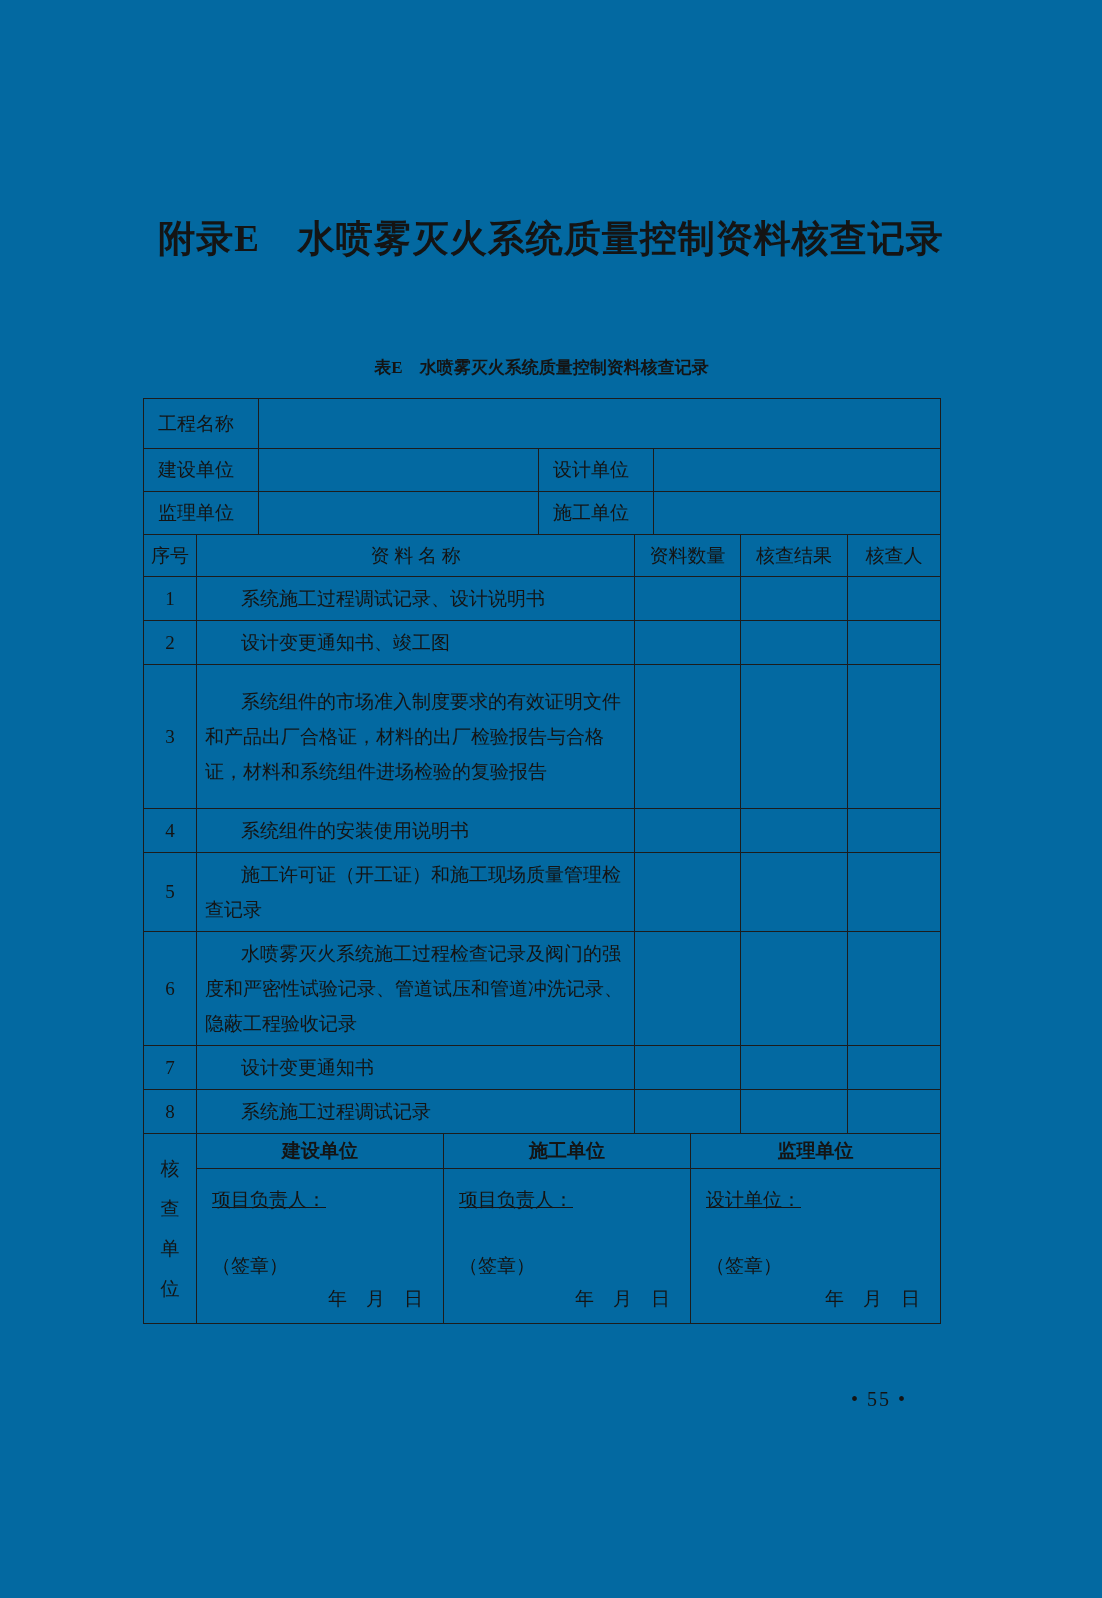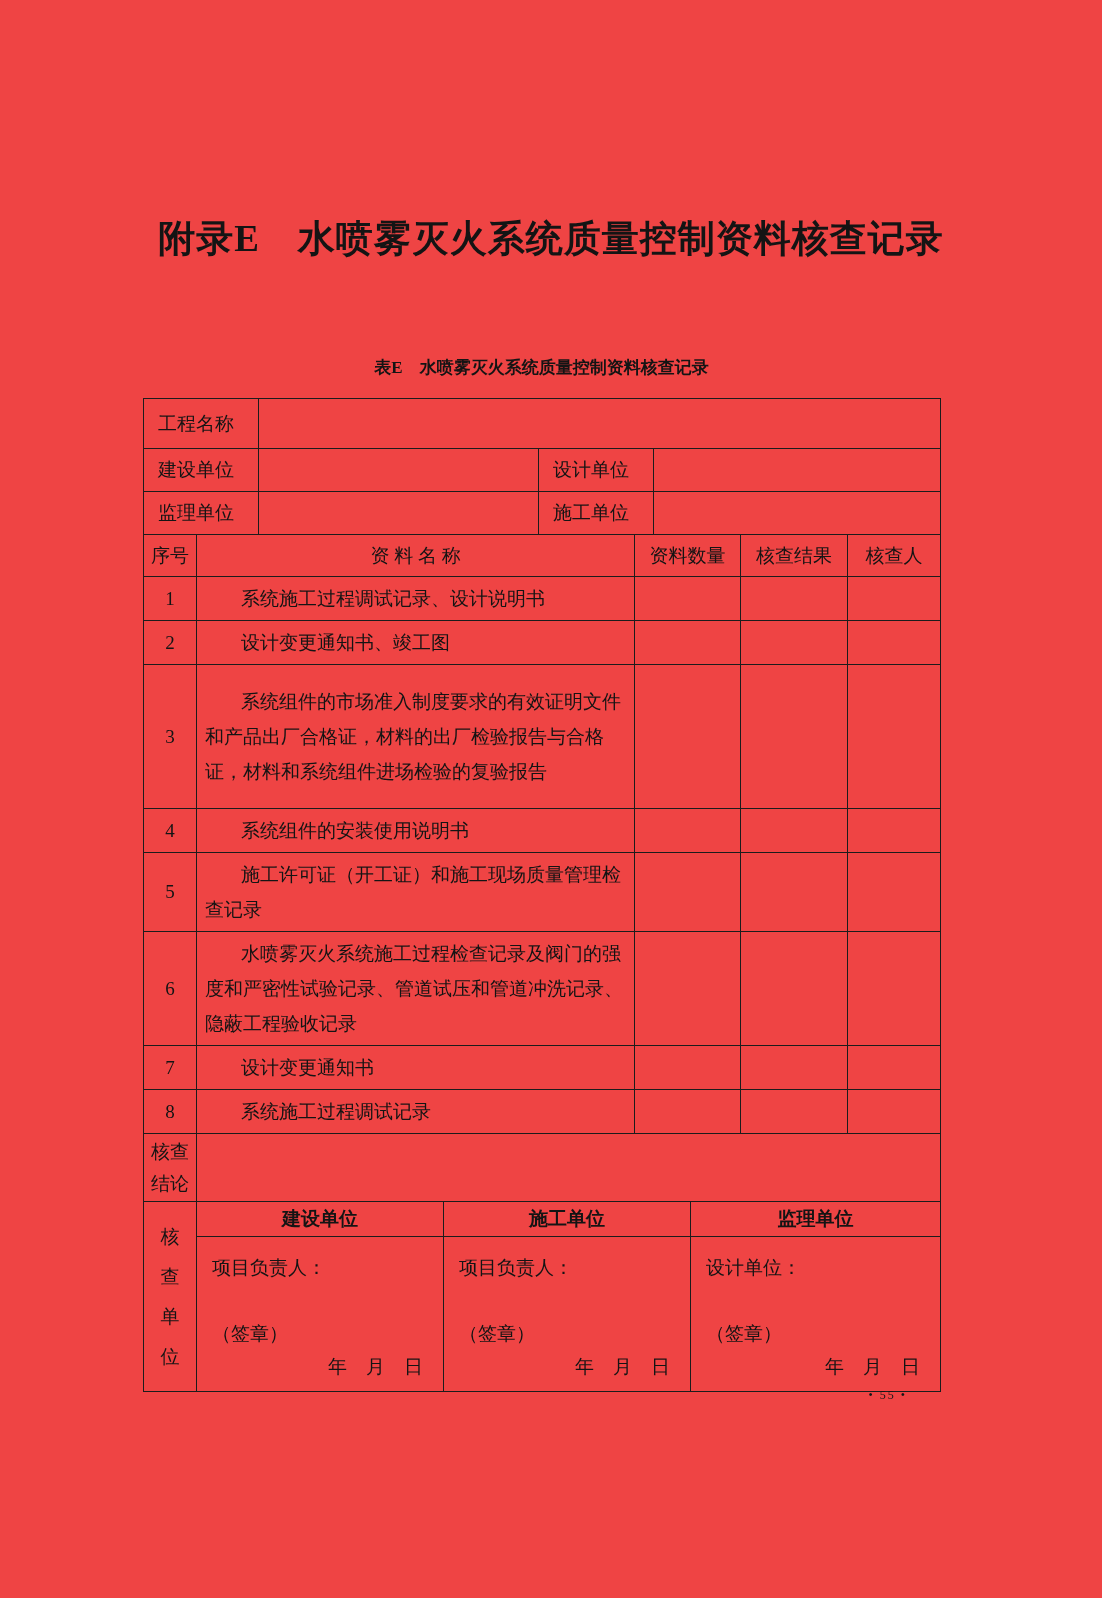--- a/index.html
+++ b/index.html
@@ -1,20 +1,20 @@
 <!DOCTYPE html>
 <html><head>
 <meta charset="utf-8">
 <style>
   * { margin:0; padding:0; box-sizing:border-box; }
   html,body { background:#ffffff; }
   .page {
     position:relative;
     width:1102px; height:1598px;
-    background:#ef4444;
+    background:#0369a1;
     color:#141414;
     font-family:"Liberation Serif","DejaVu Serif",serif;
     overflow:hidden;
   }
   .doc-title {
     position:absolute; top:214px; left:0;
     width:100%;
     text-align:center;
     font-size:37px; font-weight:700;
     letter-spacing:1px;
@@ -50,26 +50,26 @@
   .no-cell { text-align:center; }
   .name-cell { text-align:left; padding:4px 8px; line-height:35px; text-indent:1.9em; }
   .concl-label { text-align:center; }
   .concl-label div { line-height:32px; }
   
   .vlabel { text-align:center; }
   .vlabel div { height:40px; line-height:40px; }
   .sig-head { text-align:center; font-weight:700; }
   .sig-cell { vertical-align:top; }
   .sig-inner { position:relative; height:153px; }
-  .sig-role { position:absolute; top:18px; left:15px; }
+  .sig-role { position:absolute; top:18px; left:15px;text-decoration:underline; }
   .sig-seal { position:absolute; top:84px; left:15px; }
   .sig-date { position:absolute; bottom:10px; right:20px; }
   .page-number {
     position:absolute; top:1388px; right:195px;
-    font-size:12px;
+    font-size:20px;
     letter-spacing:2px;
   }
 </style>
 </head>
 <body>
 
 <div class="page">
 
   <div class="doc-title">附录E　水喷雾灭火系统质量控制资料核查记录</div>
 
@@ -171,27 +171,20 @@
         <td></td>
       </tr>
       <tr style="height:43px;">
         <td class="no-cell">8</td>
         <td class="name-cell">系统施工过程调试记录</td>
         <td></td>
         <td></td>
         <td></td>
       </tr>
 
-      <tr style="height:68px;">
-        <td class="concl-label">
-          <div>核查</div>
-          <div>结论</div>
-        </td>
-        <td colspan="4"></td>
-      </tr>
     </tbody>
       </table>
 
     <table>
       <colgroup>
         <col style="width:53px">
           <col style="width:247px">
           <col style="width:247px">
           <col style="width:250px">
       </colgroup>

